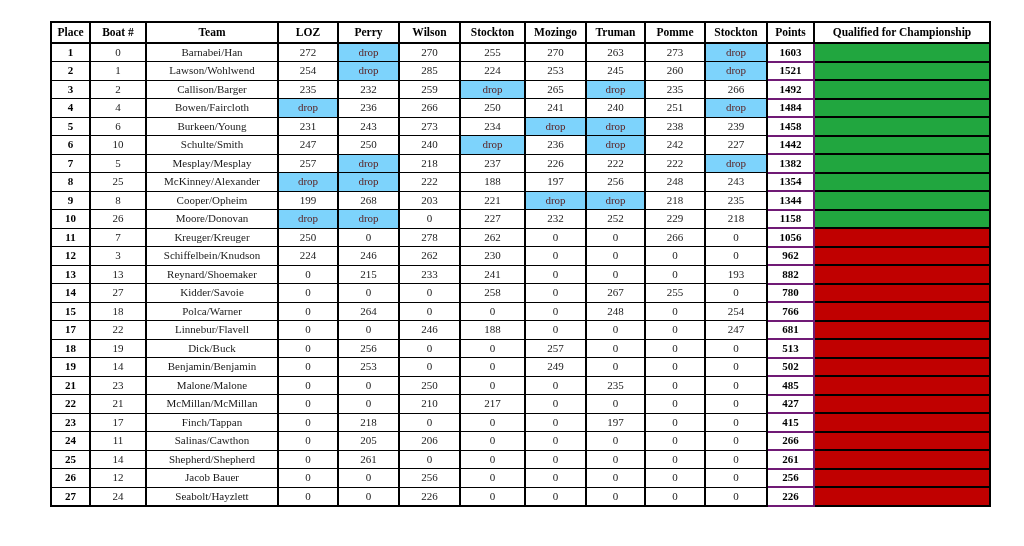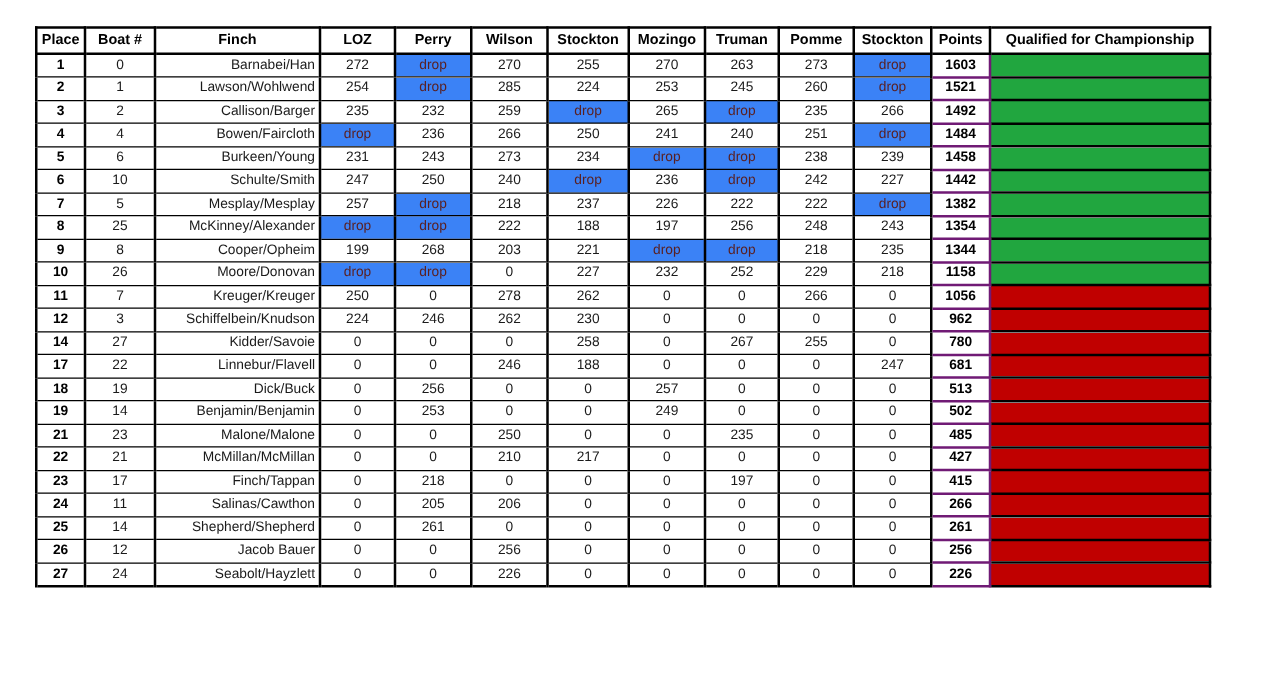--- a/index.html
+++ b/index.html
@@ -6,22 +6,23 @@
     margin: 0;
     padding: 0;
     width: 1024px;
     height: 546px;
     background: #ffffff;
     font-family: "Liberation Sans", sans-serif;
     overflow: hidden;
   }
   .sheet {
     position: absolute;
-    left: 28px;
+    left: 50px;
     top: 21px;
+    font-family: Liberation Serif, serif;
   }
   table {
     border-collapse: collapse;
     table-layout: fixed;
     border: 2px solid #000;
   }
   th, td {
     border: 1px solid #000;
     font-size: 11px;
     line-height: 1;
@@ -36,24 +37,24 @@
     font-weight: bold;
     height: 19px;
     font-size: 11.5px;
     color: #000;
   }
   td {
     height: 16.5px;
     border-left-width: 2px;
     border-right-width: 2px;
   }
-  td.team  { text-align: right; }
+  td.team  { text-align: center; }
   td.place, td.points { font-weight: bold; color: #000; }
   td.points { border: 2px solid #701a75; }
-  td.drop  { background: #3b82f6; color: #5A1F1F; }
+  td.drop  { background: #7dd3fc; color: #5A1F1F; }
   td.qual  { border: 2px solid #000; }
   td.qual-g { background: #21A63F; }
   td.qual-r { background: #C00000; }
 </style>
 </head>
 <body>
 
 <div class="sheet">
   <table>
     <colgroup>
@@ -68,21 +69,21 @@
       <col style="width:59px">
       <col style="width:60px">
       <col style="width:62px">
       <col style="width:47px">
       <col style="width:176px">
     </colgroup>
     <thead>
       <tr>
           <th>Place</th>
           <th>Boat #</th>
-          <th>Finch</th>
+          <th>Team</th>
           <th>LOZ</th>
           <th>Perry</th>
           <th>Wilson</th>
           <th>Stockton</th>
           <th>Mozingo</th>
           <th>Truman</th>
           <th>Pomme</th>
           <th>Stockton</th>
           <th>Points</th>
           <th>Qualified for Championship</th>
@@ -263,32 +264,62 @@
           <td class="score">262</td>
           <td class="score">230</td>
           <td class="score">0</td>
           <td class="score">0</td>
           <td class="score">0</td>
           <td class="score">0</td>
           <td class="points">962</td>
           <td class="qual qual-r"></td>
         </tr>
         <tr>
+          <td class="place">13</td>
+          <td class="boat">13</td>
+          <td class="team">Reynard/Shoemaker</td>
+          <td class="score">0</td>
+          <td class="score">215</td>
+          <td class="score">233</td>
+          <td class="score">241</td>
+          <td class="score">0</td>
+          <td class="score">0</td>
+          <td class="score">0</td>
+          <td class="score">193</td>
+          <td class="points">882</td>
+          <td class="qual qual-r"></td>
+        </tr>
+        <tr>
           <td class="place">14</td>
           <td class="boat">27</td>
           <td class="team">Kidder/Savoie</td>
           <td class="score">0</td>
           <td class="score">0</td>
           <td class="score">0</td>
           <td class="score">258</td>
           <td class="score">0</td>
           <td class="score">267</td>
           <td class="score">255</td>
           <td class="score">0</td>
           <td class="points">780</td>
+          <td class="qual qual-r"></td>
+        </tr>
+        <tr>
+          <td class="place">15</td>
+          <td class="boat">18</td>
+          <td class="team">Polca/Warner</td>
+          <td class="score">0</td>
+          <td class="score">264</td>
+          <td class="score">0</td>
+          <td class="score">0</td>
+          <td class="score">0</td>
+          <td class="score">248</td>
+          <td class="score">0</td>
+          <td class="score">254</td>
+          <td class="points">766</td>
           <td class="qual qual-r"></td>
         </tr>
         <tr>
           <td class="place">17</td>
           <td class="boat">22</td>
           <td class="team">Linnebur/Flavell</td>
           <td class="score">0</td>
           <td class="score">0</td>
           <td class="score">246</td>
           <td class="score">188</td>

